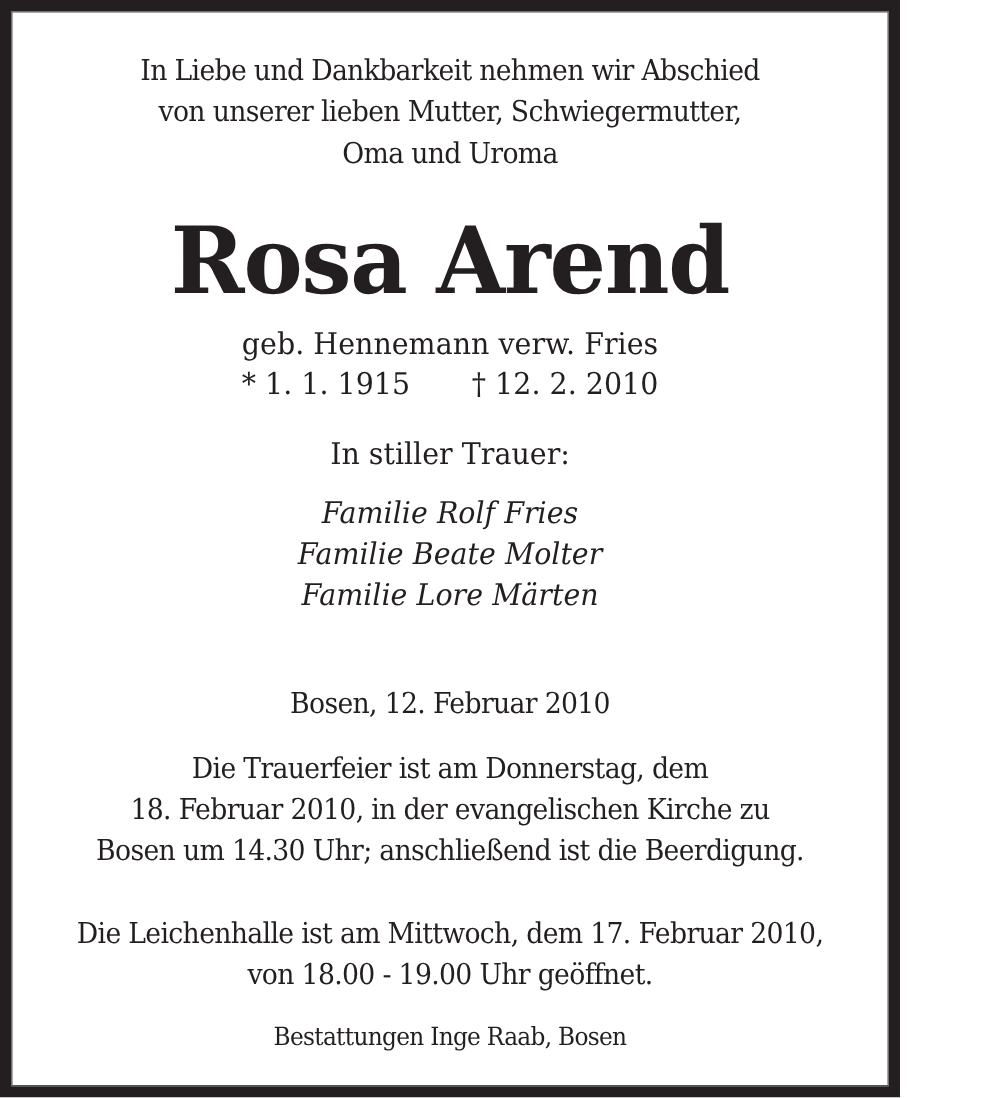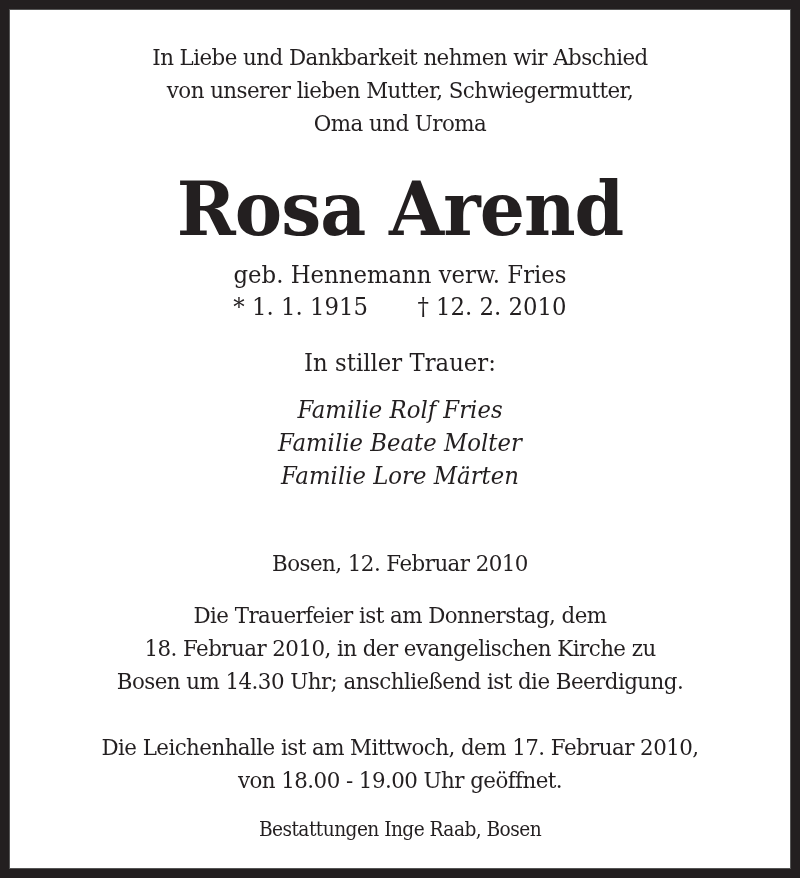--- a/index.html
+++ b/index.html
@@ -7,21 +7,21 @@
       padding: 0;
       background: #ffffff;
     }
     body {
       width: 800px;
       height: 878px;
       overflow: hidden;
     }
     .frame {
       position: relative;
-      width: 800px;
+      width: 720px;
       height: 878px;
       box-sizing: border-box;
       border: 9px solid #231f20;
       background: #ffffff;
       outline: 1px solid #555;
       outline-offset: -10px;
     }
     .line {
       position: absolute;
       left: 0;

